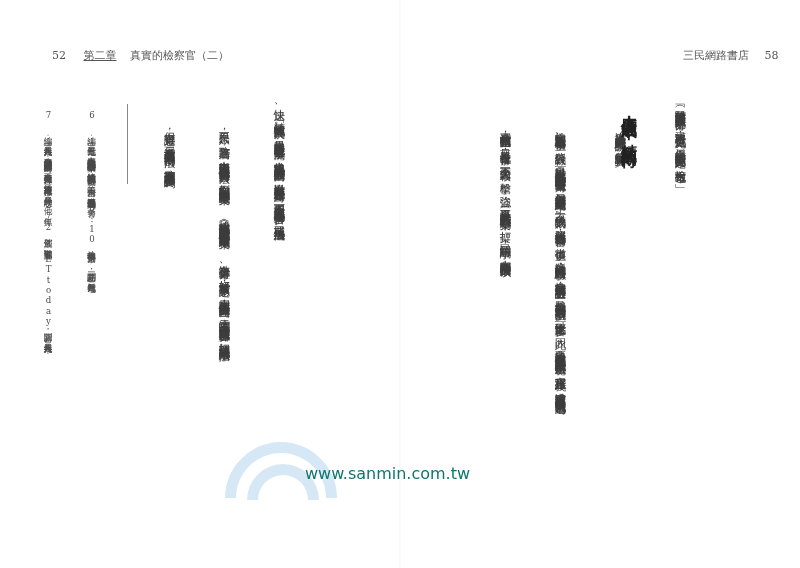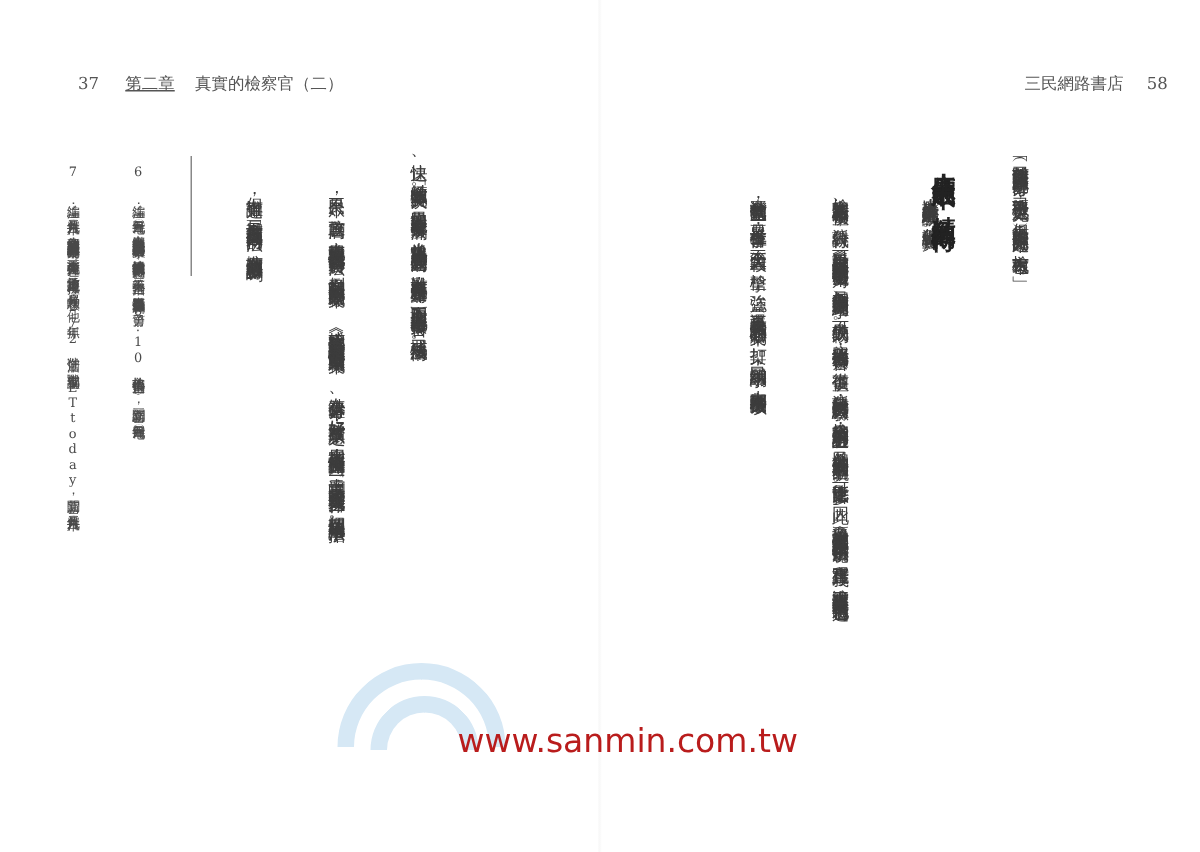--- a/index.html
+++ b/index.html
@@ -57,35 +57,35 @@
   .watermark { position: absolute; left: 225px; top: 432px; width: 380px; height: 80px; pointer-events: none; }
   .wm-arc {
     position: absolute; border-radius: 50%; border: 11px solid #d6e8f5;
     border-bottom-color: transparent; border-right-color: transparent; transform: rotate(45deg);
   }
   .wm-text {
     position: absolute; left: 120px; top: 6px; font-size: 38px; color: #dfeaf4;
     font-family: "DejaVu Sans", sans-serif; letter-spacing: 4px; white-space: nowrap;
   }
   .wm-url {
-    position: absolute; left: 80px; top: 50px; font-size: 22px; color: #b91c1c;
+    position: absolute; left: 80px; top: 32px; font-size: 16px; color: #0f766e;
     font-family: "DejaVu Sans", sans-serif; white-space: nowrap;
   }
   .gutter {
     position: absolute; left: 399px; top: 0; width: 2px; height: 568px;
     background: linear-gradient(to right, #f6f6f6, #fdfdfd);
   }
 </style>
 </head>
 <body>
 
 <div class="gutter"></div>
 
 <div class="running-head rh-left">
-  <span class="pnum">37</span>
+  <span class="pnum">52</span>
   <span class="chap">第二章</span>
   <span>真實的檢察官（二）</span>
 </div>
 <div class="running-head rh-right">
   <span>三民網路書店</span>
   <span class="pnum">58</span>
 </div>
 
 <div class="vcol quote-block">
   <span class="p">「（雖然司法預算占國家預算超小一部分，司法經費也不太充足，但是）檢方的預算跟院方比起來，檢方根本乞丐！」</span>

